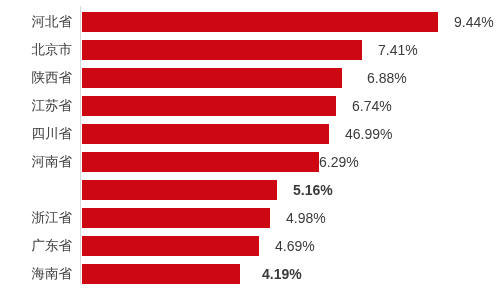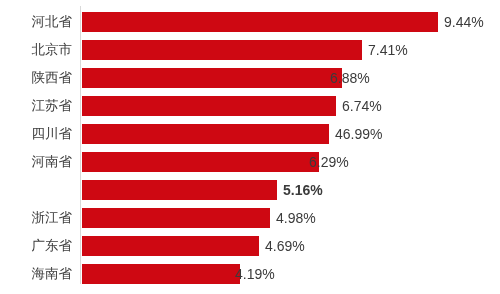--- a/index.html
+++ b/index.html
@@ -67,21 +67,21 @@
     background: #ce0812;
   }
   .value-label {
     position: absolute;
     top: 0;
     height: 20px;
     line-height: 20px;
     font-size: 14px;
     color: #3b3b3b;
     white-space: nowrap;
-    padding-left: 6px;
+    padding-left: 16px;
   }
 </style>
 </head>
 <body>
 
 <div id="chart">
   <div class="axis-line"></div>
   <div class="rows">
       <div class="row">
         <div class="cat-label">河北省</div>
@@ -94,21 +94,21 @@
         <div class="cat-label">北京市</div>
         <div class="bar-wrap">
           <div class="bar" style="width: 280px; background: rgb(206, 8, 18);"></div>
           <div class="value-label" style="left: 280px;">7.41%</div>
         </div>
       </div>
       <div class="row">
         <div class="cat-label">陕西省</div>
         <div class="bar-wrap">
           <div class="bar" style="width: 260px; background: rgb(206, 8, 18);"></div>
-          <div class="value-label" style="left: 242px; text-align: right;">6.88%</div>
+          <div class="value-label" style="left: 269px; text-align: right;">6.88%</div>
         </div>
       </div>
       <div class="row">
         <div class="cat-label">江苏省</div>
         <div class="bar-wrap">
           <div class="bar" style="width: 254px; background: rgb(206, 8, 18);"></div>
           <div class="value-label" style="left: 254px;">6.74%</div>
         </div>
       </div>
       <div class="row">
@@ -142,17 +142,17 @@
         <div class="cat-label">广东省</div>
         <div class="bar-wrap">
           <div class="bar" style="width: 177px; background: rgb(206, 8, 18);"></div>
           <div class="value-label" style="left: 177px;">4.69%</div>
         </div>
       </div>
       <div class="row">
         <div class="cat-label">海南省</div>
         <div class="bar-wrap">
           <div class="bar" style="width: 158px; background: rgb(206, 8, 18);"></div>
-          <div class="value-label" style="left: 147px;">4.19%</div>
+          <div class="value-label" style="left: 164px; font-weight: bold;">4.19%</div>
         </div>
       </div>
     </div>
 </div>
 
 </body></html>

